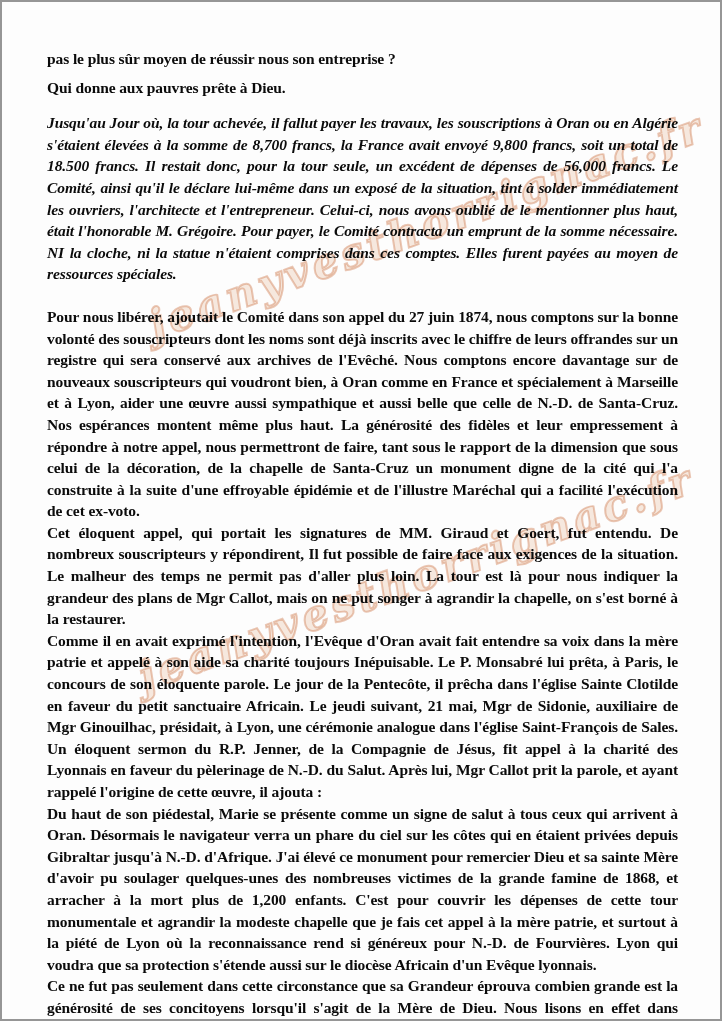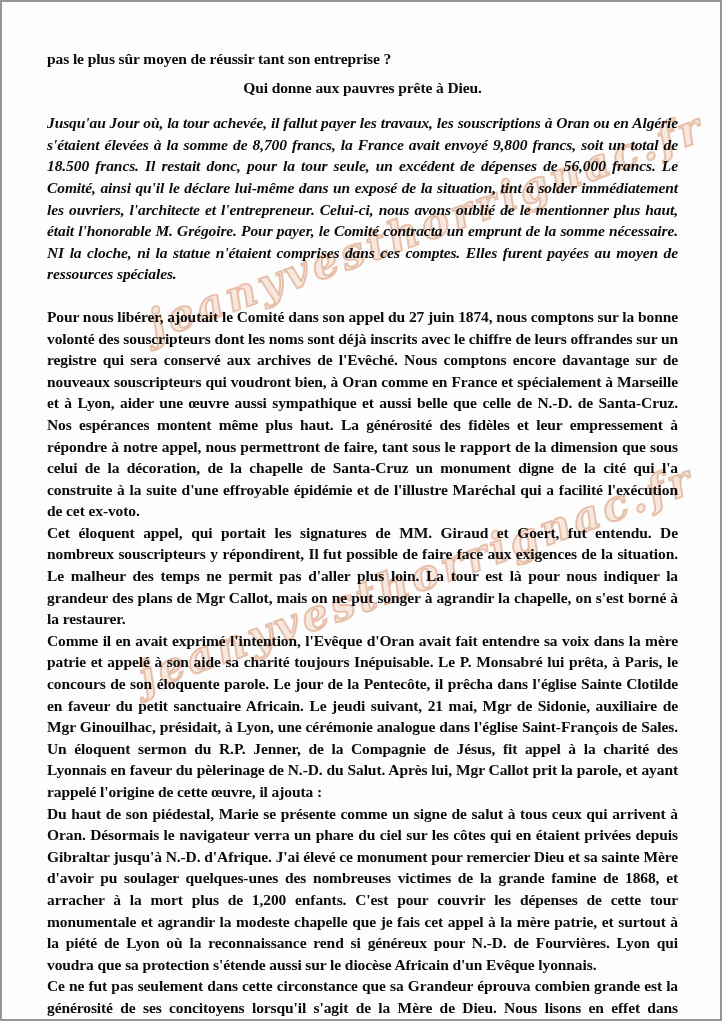--- a/index.html
+++ b/index.html
@@ -31,21 +31,21 @@
     font-weight: 700;
     color: #0b0b0b;
     text-align: justify;
     letter-spacing: -0.1px;
   }
   p.intro-line {
     text-align: left;
     margin-bottom: 7px;
   }
   p.motto {
-    text-align: center;
+    text-align: left;
     margin: 6px 0 14px 0;
   }
   p.gap-after {
     margin-bottom: 21px;
     font-style: italic;
   }
   .wm {
     position: absolute;
     z-index: 1;
     white-space: nowrap;
@@ -65,21 +65,21 @@
 </style>
 </head>
 <body>
 
 <div class="page">
 
   <div class="wm wm1">jeanyvesthorrignac.fr</div>
   <div class="wm wm2">jeanyvesthorrignac.fr</div>
 
   <div class="content">
-    <p class="intro-line">pas le plus sûr moyen de réussir tant son entreprise ?</p>
+    <p class="intro-line">pas le plus sûr moyen de réussir nous son entreprise ?</p>
     <p class="motto">Qui donne aux pauvres prête à Dieu.</p>
     <p class="para gap-after">Jusqu'au Jour où, la tour achevée, il fallut payer les travaux, les souscriptions à Oran ou en Algérie s'étaient élevées à la somme de 8,700 francs, la France avait envoyé 9,800 francs, soit un total de 18.500 francs. Il restait donc, pour la tour seule, un excédent de dépenses de 56,000 francs. Le Comité, ainsi qu'il le déclare lui-même dans un exposé de la situation, tint à solder immédiatement les ouvriers, l'architecte et l'entrepreneur. Celui-ci, nous avons oublié de le mentionner plus haut, était l'honorable M. Grégoire. Pour payer, le Comité contracta un emprunt de la somme nécessaire. NI la cloche, ni la statue n'étaient comprises dans ces comptes. Elles furent payées au moyen de ressources spéciales.</p>
     <p class="para">Pour nous libérer, ajoutait le Comité dans son appel du 27 juin 1874, nous comptons sur la bonne volonté  des souscripteurs dont les noms sont déjà inscrits avec le chiffre de leurs offrandes sur un registre qui sera conservé aux archives de l'Evêché. Nous comptons encore davantage sur de nouveaux souscripteurs qui voudront bien, à Oran comme en France et spécialement à Marseille et à Lyon, aider une œuvre aussi sympathique et aussi belle que celle de N.-D. de Santa-Cruz. Nos espérances montent même plus haut. La générosité des fidèles et leur empressement à répondre à notre appel, nous permettront de faire, tant sous le rapport de la dimension que sous celui de la décoration, de la chapelle de Santa-Cruz un monument digne de la cité qui l'a construite à la suite d'une effroyable épidémie et de l'illustre Maréchal qui a facilité l'exécution de cet ex-voto.</p>
     <p class="para">Cet éloquent appel, qui portait les signatures de MM. Giraud et Goert, fut entendu. De nombreux souscripteurs y répondirent, Il fut possible de faire face aux exigences de la situation. Le malheur des temps ne permit pas d'aller plus loin. La tour est là pour nous indiquer la grandeur des plans de Mgr Callot, mais on ne put songer à agrandir la chapelle, on s'est borné à la restaurer.</p>
     <p class="para">Comme il en avait exprimé l'intention, l'Evêque d'Oran avait fait entendre sa voix dans la mère patrie et appelé à son aide sa charité toujours Inépuisable. Le P. Monsabré lui prêta, à Paris, le concours de son éloquente parole. Le jour de la Pentecôte, il prêcha dans l'église Sainte Clotilde en faveur du petit  sanctuaire Africain. Le jeudi suivant, 21 mai, Mgr  de Sidonie, auxiliaire de Mgr Ginouilhac, présidait, à Lyon, une cérémonie analogue dans l'église Saint-François de Sales. Un éloquent sermon du R.P. Jenner, de la Compagnie de Jésus, fit appel à la charité des Lyonnais en faveur du pèlerinage de N.-D. du Salut. Après lui, Mgr Callot prit la parole, et ayant rappelé l'origine de cette œuvre, il ajouta :</p>
     <p class="para">Du haut de son piédestal, Marie se présente comme un signe de salut à tous ceux qui arrivent à Oran. Désormais le navigateur verra un phare du ciel sur les côtes  qui en étaient privées depuis Gibraltar jusqu'à N.-D. d'Afrique. J'ai élevé ce monument pour remercier Dieu et sa sainte Mère d'avoir pu soulager quelques-unes des nombreuses victimes de la grande famine de 1868, et arracher à la mort plus de 1,200 enfants. C'est pour couvrir les dépenses de cette tour monumentale et agrandir la modeste chapelle que je  fais cet appel à la mère patrie, et surtout à la piété de Lyon où la reconnaissance rend si généreux pour N.-D. de Fourvières. Lyon qui voudra que sa protection s'étende aussi sur le diocèse Africain d'un Evêque lyonnais.</p>
     <p class="para">Ce ne fut pas seulement dans cette circonstance que sa Grandeur éprouva combien grande est la générosité de ses concitoyens  lorsqu'il s'agit de la Mère de Dieu. Nous lisons en effet dans l'Akbar du 9 octobre 1873 :</p>
 
   </div>
 

